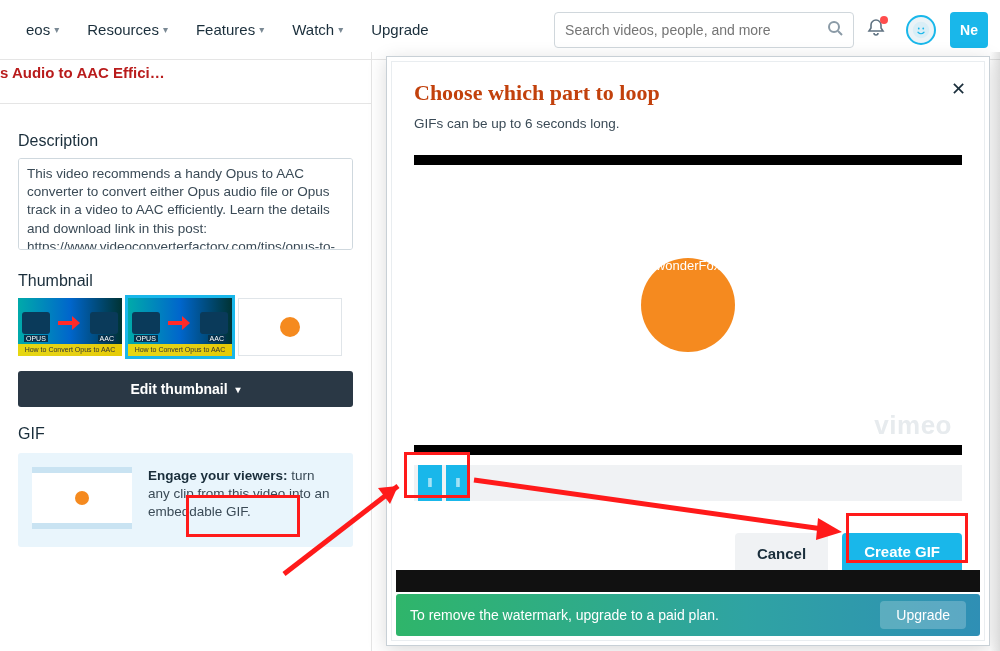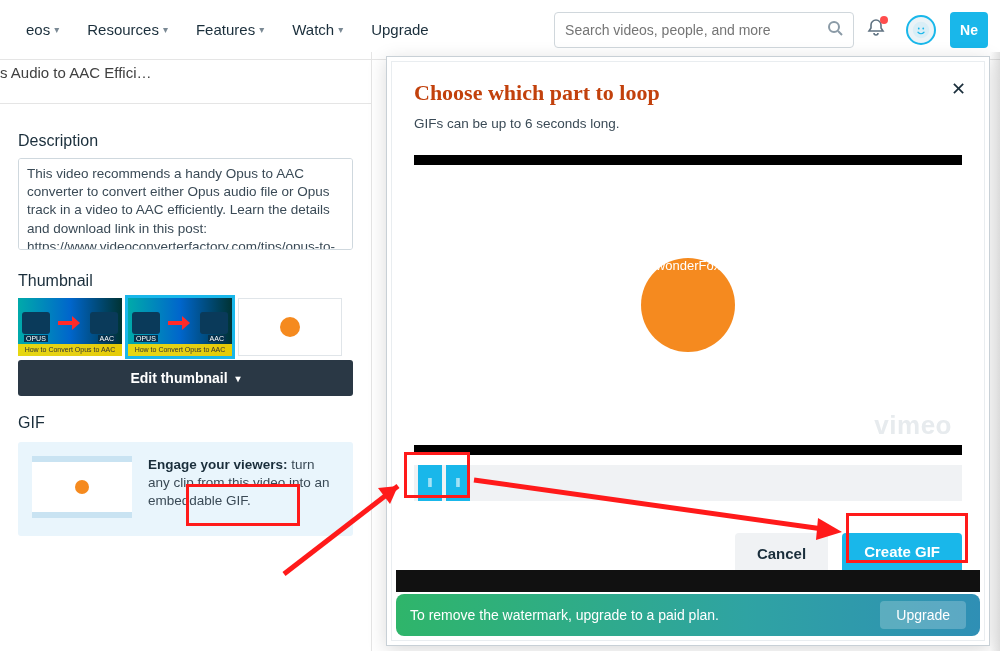--- a/index.html
+++ b/index.html
@@ -14,38 +14,38 @@
 .search-wrap input { border: none; outline: none; flex: 1; font-size: 14px; color: #8b5cf6; }
 .search-icon { color: #8a9aa6; font-size: 14px; }
 .bell { position: relative; margin: 0 12px; color: #5f7281; }
 .bell-dot { position: absolute; top: -2px; right: -2px; width: 8px; height: 8px; background: #ff4d4d; border-radius: 50%; }
 .avatar { width: 30px; height: 30px; border-radius: 50%; background: #eaf3f7; border: 2px solid #19b7ea; display: flex; align-items: center; justify-content: center; margin: 0 8px; }
 .avatar svg { width: 18px; height: 18px; }
 .new-btn { background: #19b7ea; color: #fff; font-weight: 600; height: 36px; border-radius: 4px; padding: 0 10px; display: flex; align-items: center; font-size: 14px; margin-left: 6px; }
 
 
 .left-col { position: absolute; top: 52px; left: 0; width: 372px; height: 599px; border-right: 1px solid #e5e5e5; overflow: hidden; }
-.left-title { padding: 12px 0 12px 0; color: #404040; font-size: 15px; }
+.left-title { padding: 12px 0 12px 0; color: #b91c1c; font-size: 15px; font-weight: bold; }
 .left-body { padding: 10px 18px 20px 18px; border-top: 1px solid #e5e5e5; margin-top: 10px; overflow-y: scroll; height: 560px; }
 .section-label { color: #1a2e3b; font-size: 16px; margin: 18px 0 8px 0; }
 textarea.desc { width: 100%; height: 92px; border: 1px solid #cfd8de; border-radius: 3px; padding: 6px 8px; font-size: 13.5px; color: #3a4a56; line-height: 1.35; resize: none; overflow-y: scroll; font-family: inherit; }
 .thumbs { display: flex; gap: 6px; }
 .thumb { width: 104px; height: 58px; background: #000; position: relative; }
 .thumb.sel { outline: 3px solid #19b7ea; }
 .thumb.white { background: #fff; border: 1px solid #e0e5e9; display: flex; align-items: center; justify-content: center; }
 .thumb-gradient { position:absolute; inset:0; background:linear-gradient(90deg,#0aa 0%, #06c 50%, #033 100%); }
 .thumb-opus { position:absolute; left:4px; top:14px; width:28px; height:22px; background:#0a3a5a; border-radius:3px; }
 .thumb-aac { position:absolute; right:4px; top:14px; width:28px; height:22px; background:#0a3a5a; border-radius:3px; }
 .thumb-arrow { position:absolute; left:40px; top:20px; width:24px; height:10px; }
 .thumb-arrow::before { content:""; position:absolute; left:0; top:3px; width:14px; height:4px; background:#ff2a2a; }
 .thumb-arrow::after { content:""; position:absolute; left:14px; top:-2px; width:0; height:0; border-left:8px solid #ff2a2a; border-top:7px solid transparent; border-bottom:7px solid transparent; }
 .thumb-caption { position:absolute; left:0; right:0; bottom:0; height:12px; background:rgba(255,220,0,.9); font-size:7px; color:#333; text-align:center; line-height:12px; }
 .thumb-lbl { position:absolute; font-size:7px; color:#fff; background:#06324d; padding:0 2px; bottom:14px; }
 .orange-dot { width: 20px; height: 20px; border-radius: 50%; background: #f58a1f; }
-.edit-thumb-btn { margin-top: 4px; background: #2a3845; color: #fff; width: 100%; height: 36px; border-radius: 3px; display: flex; align-items: center; justify-content: center; font-size: 14px; font-weight: 600; cursor: pointer; }
+.edit-thumb-btn { margin-top: 15px; background: #2a3845; color: #fff; width: 100%; height: 36px; border-radius: 3px; display: flex; align-items: center; justify-content: center; font-size: 14px; font-weight: 600; cursor: pointer; }
 .edit-thumb-btn .chev { margin-left: 8px; font-size: 10px; }
 
 .gif-card { margin-top: 10px; background: #e9f5fc; border-radius: 3px; padding: 14px 14px 18px 14px; display: flex; gap: 16px; position: relative; }
 .gif-mini { width: 100px; height: 62px; background: #fff; border-radius: 2px; display: flex; align-items: center; justify-content: center; position: relative; }
 .gif-mini::before, .gif-mini::after { content:""; position:absolute; left:0; right:0; height:6px; background:#c9e3f2; }
 .gif-mini::before { top:0; } .gif-mini::after { bottom:0; }
 .gif-text { flex: 1; font-size: 13.5px; color: #3a4a56; line-height: 1.35; }
 .gif-text b { color: #1a2e3b; }
 .create-gif-chip { display: inline-block; margin-top: 10px; background: #19b7ea; color: #fff; font-size: 14px; font-weight: 600; padding: 8px 18px; border-radius: 20px; cursor: pointer; }
 .red-box { position: absolute; border: 3px solid #ff1a1a; pointer-events: none; }
@@ -63,21 +63,21 @@
 .vimeo-wm { position: absolute; right: 10px; bottom: 4px; color: #e7ebee; font-size: 26px; font-weight: 800; letter-spacing: .5px; }
 
 .timeline-area { margin: 10px 22px 0 22px; height: 36px; background: #f0f2f4; position: relative; }
 .loop-handles { position: absolute; left: 4px; top: 0; height: 36px; display: flex; }
 .loop-handle { width: 24px; height: 36px; background: #19b7ea; margin-right: 4px; display: flex; align-items: center; justify-content: center; color: #fff; font-size: 12px; }
 
 .modal-actions { display: flex; justify-content: flex-end; gap: 14px; padding: 32px 22px 0 22px; }
 .btn-cancel { background: #f0f2f4; color: #1a2e3b; font-weight: 600; font-size: 15px; padding: 12px 22px; border-radius: 4px; cursor: pointer; }
 .btn-primary { background: #19b7ea; color: #fff; font-weight: 600; font-size: 15px; padding: 10px 22px; border-radius: 4px; cursor: pointer; }
 
-.upgrade-bar { position: absolute; left: 4px; right: 4px; bottom: 4px; height: 42px; background: linear-gradient(90deg,#2fb56a 0%, #2fa3a3 60%, #2f8fb5 100%); color: #fcd3d3; display: flex; align-items: center; padding: 0 14px; font-size: 14px; border-radius: 8px; }
+.upgrade-bar { position: absolute; left: 4px; right: 4px; bottom: 4px; height: 42px; background: linear-gradient(90deg,#2fb56a 0%, #2fa3a3 60%, #2f8fb5 100%); color: #fcd3d3; display: flex; align-items: center; padding: 0 14px; font-size: 14px; border-radius: 3px; }
 .upgrade-bar span.msg { color: #fff; flex:1; }
 .upgrade-btn { background: rgba(255,255,255,.22); color: #fff; padding: 6px 16px; border-radius: 4px; font-size: 14px; cursor: pointer; font-weight:500; }
 
 .black-strip { position:absolute; left:4px; right:4px; bottom:48px; height:22px; background:#111; }
 
 
 .arrow { position: absolute; pointer-events: none; }
 .arrow svg { overflow: visible; }
 .arrow-line { stroke: #ff1a1a; stroke-width: 5; fill: none; }
 .arrow-head { fill: #ff1a1a; }

